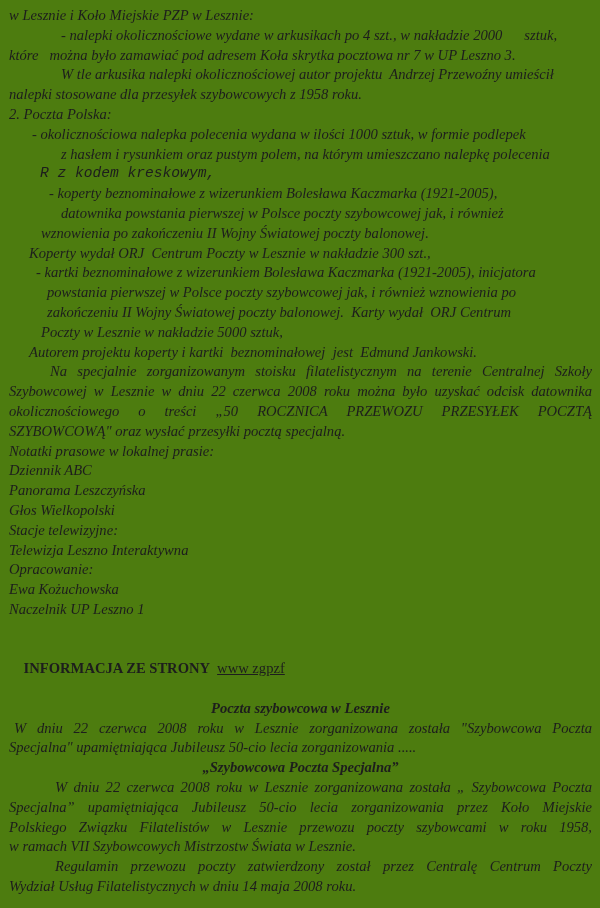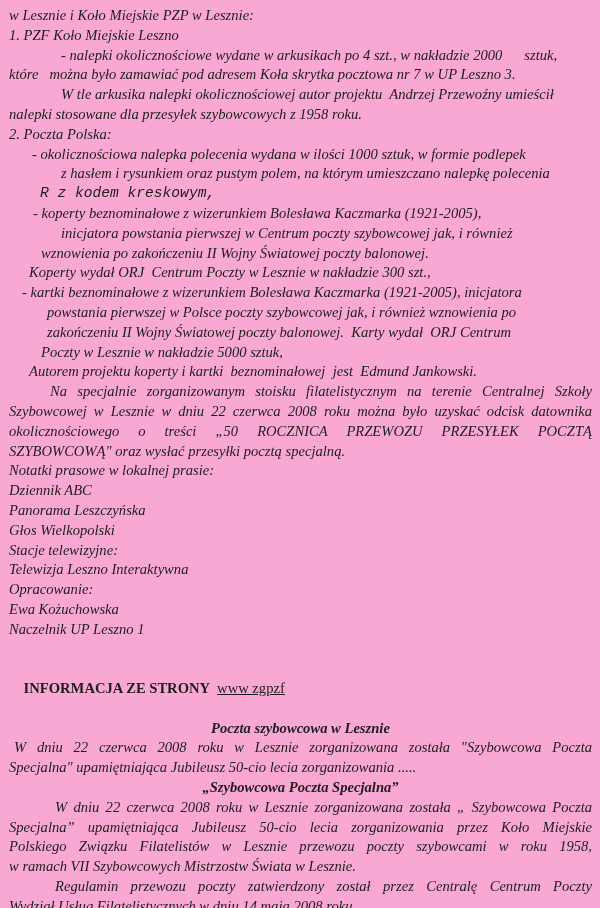--- a/index.html
+++ b/index.html
@@ -1,69 +1,68 @@
 <!DOCTYPE html>
 <html><head>
 <meta charset="utf-8">
 <style>
   html, body { margin: 0; padding: 0; background: #e8e8e8; }
   .page {
     position: relative;
     width: 600px;
     height: 908px;
     margin: 0 auto;
-    background: #f9a8d4;
+    background: #4d7c0f;
     box-sizing: border-box;
     padding: 6px 8px 0 9px;
     font-family: "Liberation Serif", "DejaVu Serif", serif;
     font-style: italic;
     font-size: 14.6px;
     line-height: 19.8px;
     color: #1d1d1d;
     overflow: hidden;
   }
   .ln { white-space: pre; }                       
   .j  { white-space: normal; text-align: justify; text-align-last: justify; }
   .c  { text-align: center; white-space: normal; }
   .b  { font-weight: bold; }
   .up { font-style: normal; }                     
   .link { text-decoration: underline; margin-left: 7px; }
   .blank { height: 19.8px; }
   
   .m5  { margin-left: 5px;  }
   .m23 { margin-left: 23px; }
-  .m24 { margin-left: 24px; }
-  .m27 { margin-left: 13px; }
+  .m24 { margin-left: 40px; }
+  .m27 { margin-left: 27px; }
   .m29 { }
   .m31 { margin-left: 31px; font-family: Liberation Mono, monospace; }
   .m32 { margin-left: 32px; }
   .m33 { margin-left: 52px; }
   .m34 { margin-left: 52px; }
   .m38 { margin-left: 38px; }
   .m39 { margin-left: 20px; }
   .m41 { margin-left: 41px; }
   .m46 { margin-left: 46px; }
 </style>
 </head>
 <body>
 
 <div class="page">
 
   <div class="ln">w Lesznie i Koło Miejskie PZP w Lesznie:</div>
-  <div class="ln">1. PZF Koło Miejskie Leszno</div>
   <div class="ln m34">- nalepki okolicznościowe wydane w arkusikach po 4 szt., w nakładzie 2000      sztuk,</div>
   <div class="ln m29">które   można było zamawiać pod adresem Koła skrytka pocztowa nr 7 w UP Leszno 3.</div>
   <div class="ln m33">W tle arkusika nalepki okolicznościowej autor projektu  Andrzej Przewoźny umieścił</div>
   <div class="ln m29">nalepki stosowane dla przesyłek szybowcowych z 1958 roku.</div>
   <div class="ln">2. Poczta Polska:</div>
   <div class="ln m23">- okolicznościowa nalepka polecenia wydana w ilości 1000 sztuk, w formie podlepek</div>
   <div class="ln m33">z hasłem i rysunkiem oraz pustym polem, na którym umieszczano nalepkę polecenia</div>
   <div class="ln m31">R z kodem kreskowym,</div>
   <div class="ln m24">- koperty beznominałowe z wizerunkiem Bolesława Kaczmarka (1921-2005),</div>
-  <div class="ln m34">inicjatora powstania pierwszej w Centrum poczty szybowcowej jak, i również</div>
+  <div class="ln m34">datownika powstania pierwszej w Polsce poczty szybowcowej jak, i również</div>
   <div class="ln m32">wznowienia po zakończeniu II Wojny Światowej poczty balonowej.</div>
   <div class="ln m39">Koperty wydał ORJ  Centrum Poczty w Lesznie w nakładzie 300 szt.,</div>
   <div class="ln m27">- kartki beznominałowe z wizerunkiem Bolesława Kaczmarka (1921-2005), inicjatora</div>
   <div class="ln m38">powstania pierwszej w Polsce poczty szybowcowej jak, i również wznowienia po</div>
   <div class="ln m38">zakończeniu II Wojny Światowej poczty balonowej.  Karty wydał  ORJ Centrum</div>
   <div class="ln m32">Poczty w Lesznie w nakładzie 5000 sztuk,</div>
   <div class="ln m39">Autorem projektu koperty i kartki  beznominałowej  jest  Edmund Jankowski.</div>
   <div class="j m41">Na specjalnie zorganizowanym stoisku filatelistycznym na terenie Centralnej Szkoły</div>
   <div class="j">Szybowcowej w Lesznie w dniu 22 czerwca 2008 roku można było uzyskać odcisk datownika</div>
   <div class="j">okolicznościowego o treści „50 ROCZNICA PRZEWOZU PRZESYŁEK POCZTĄ</div>

